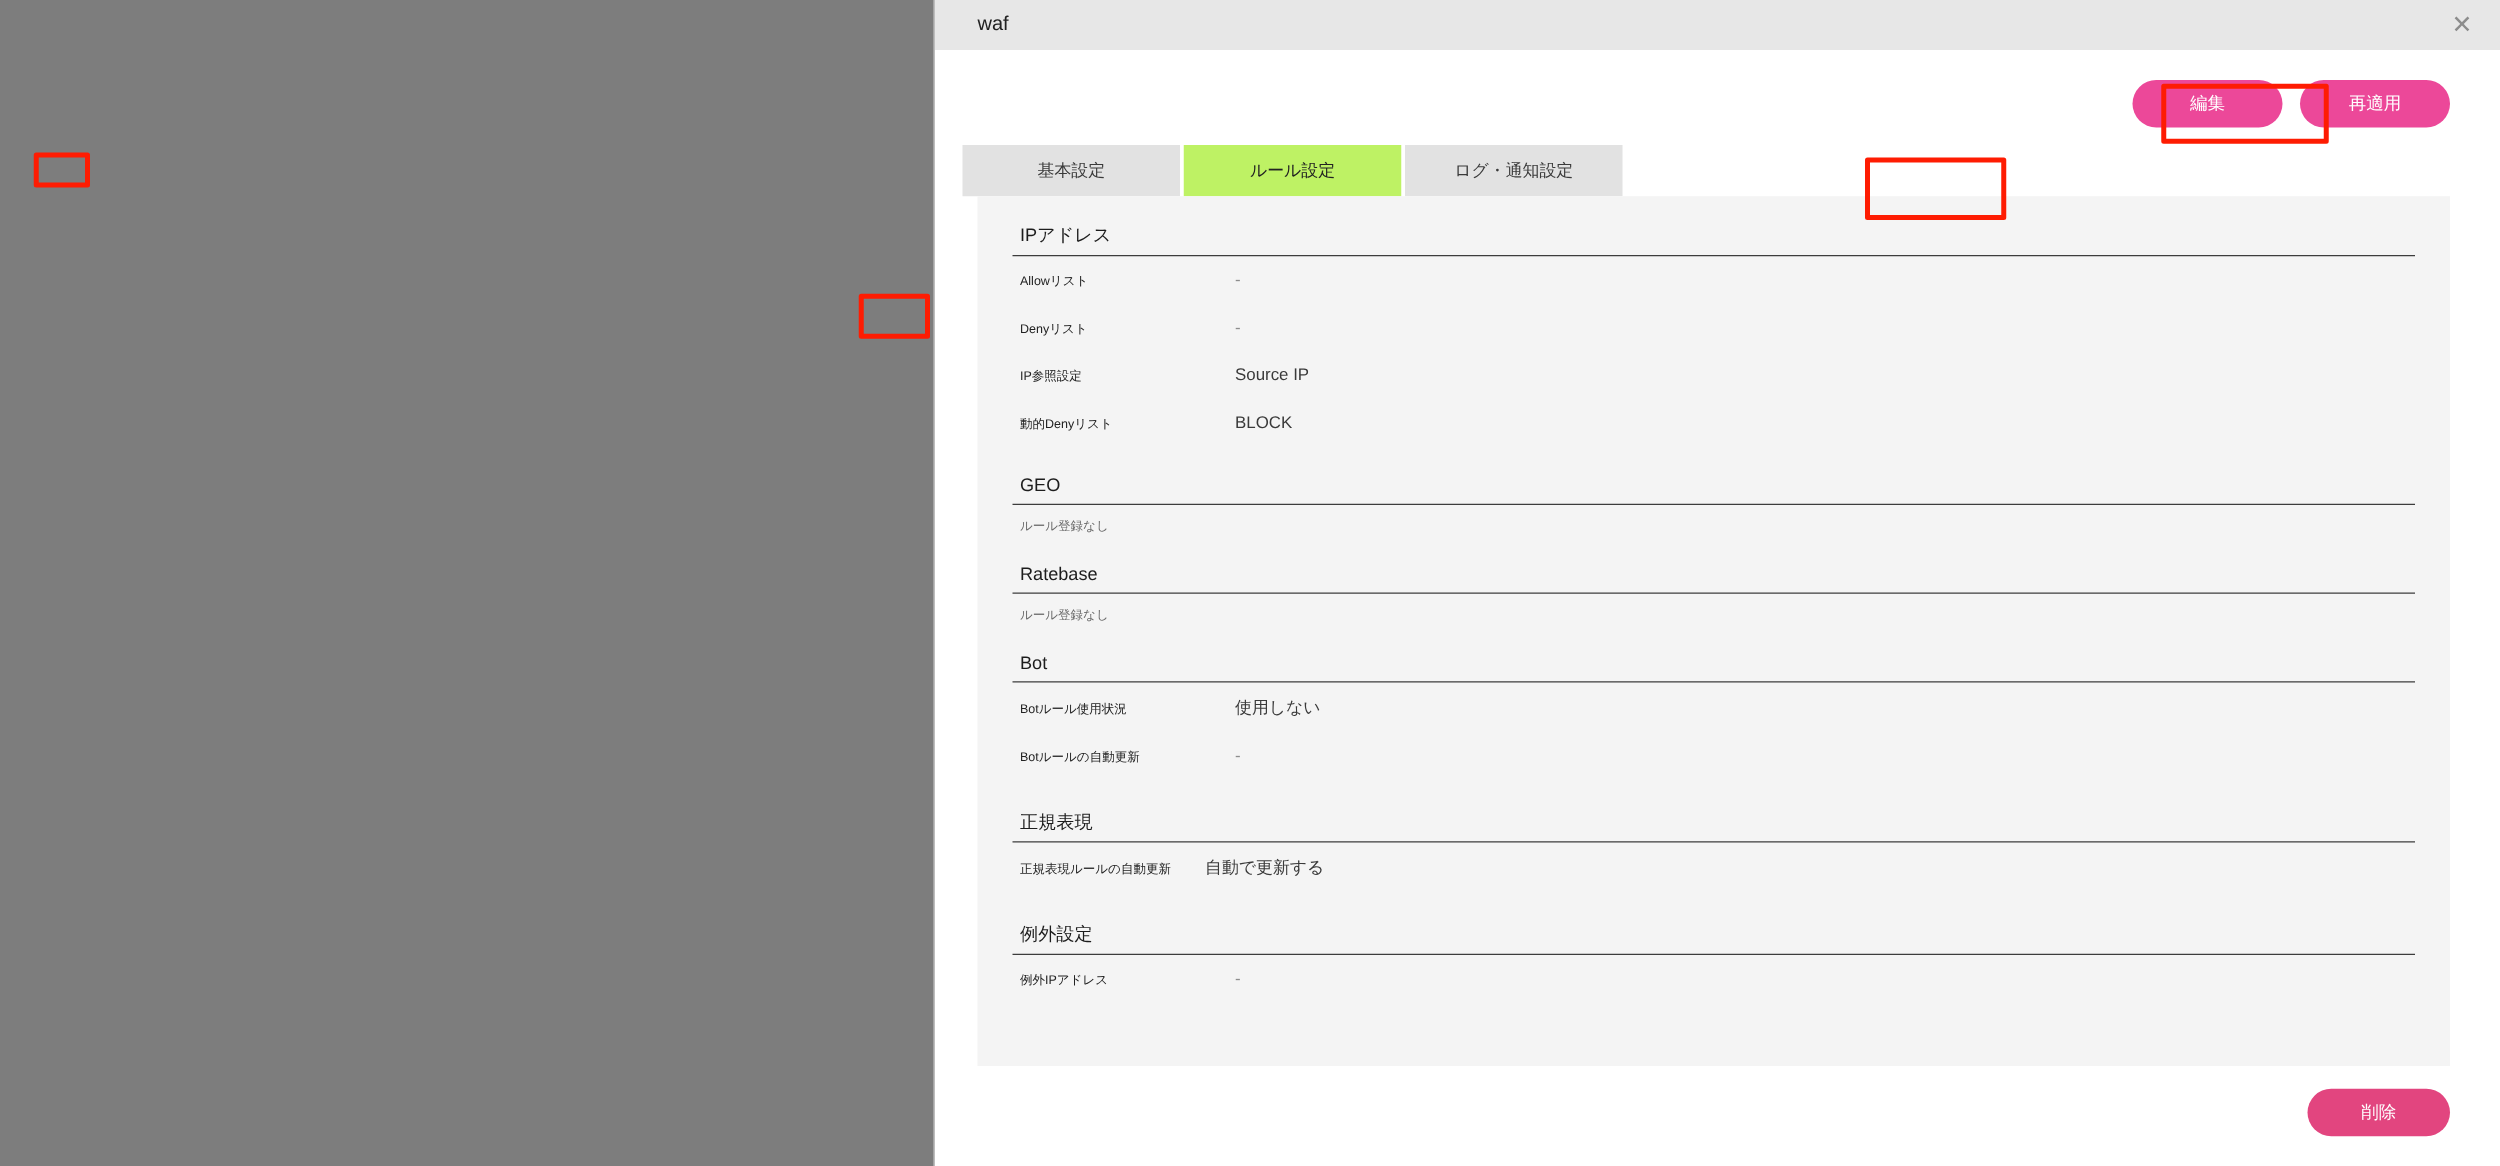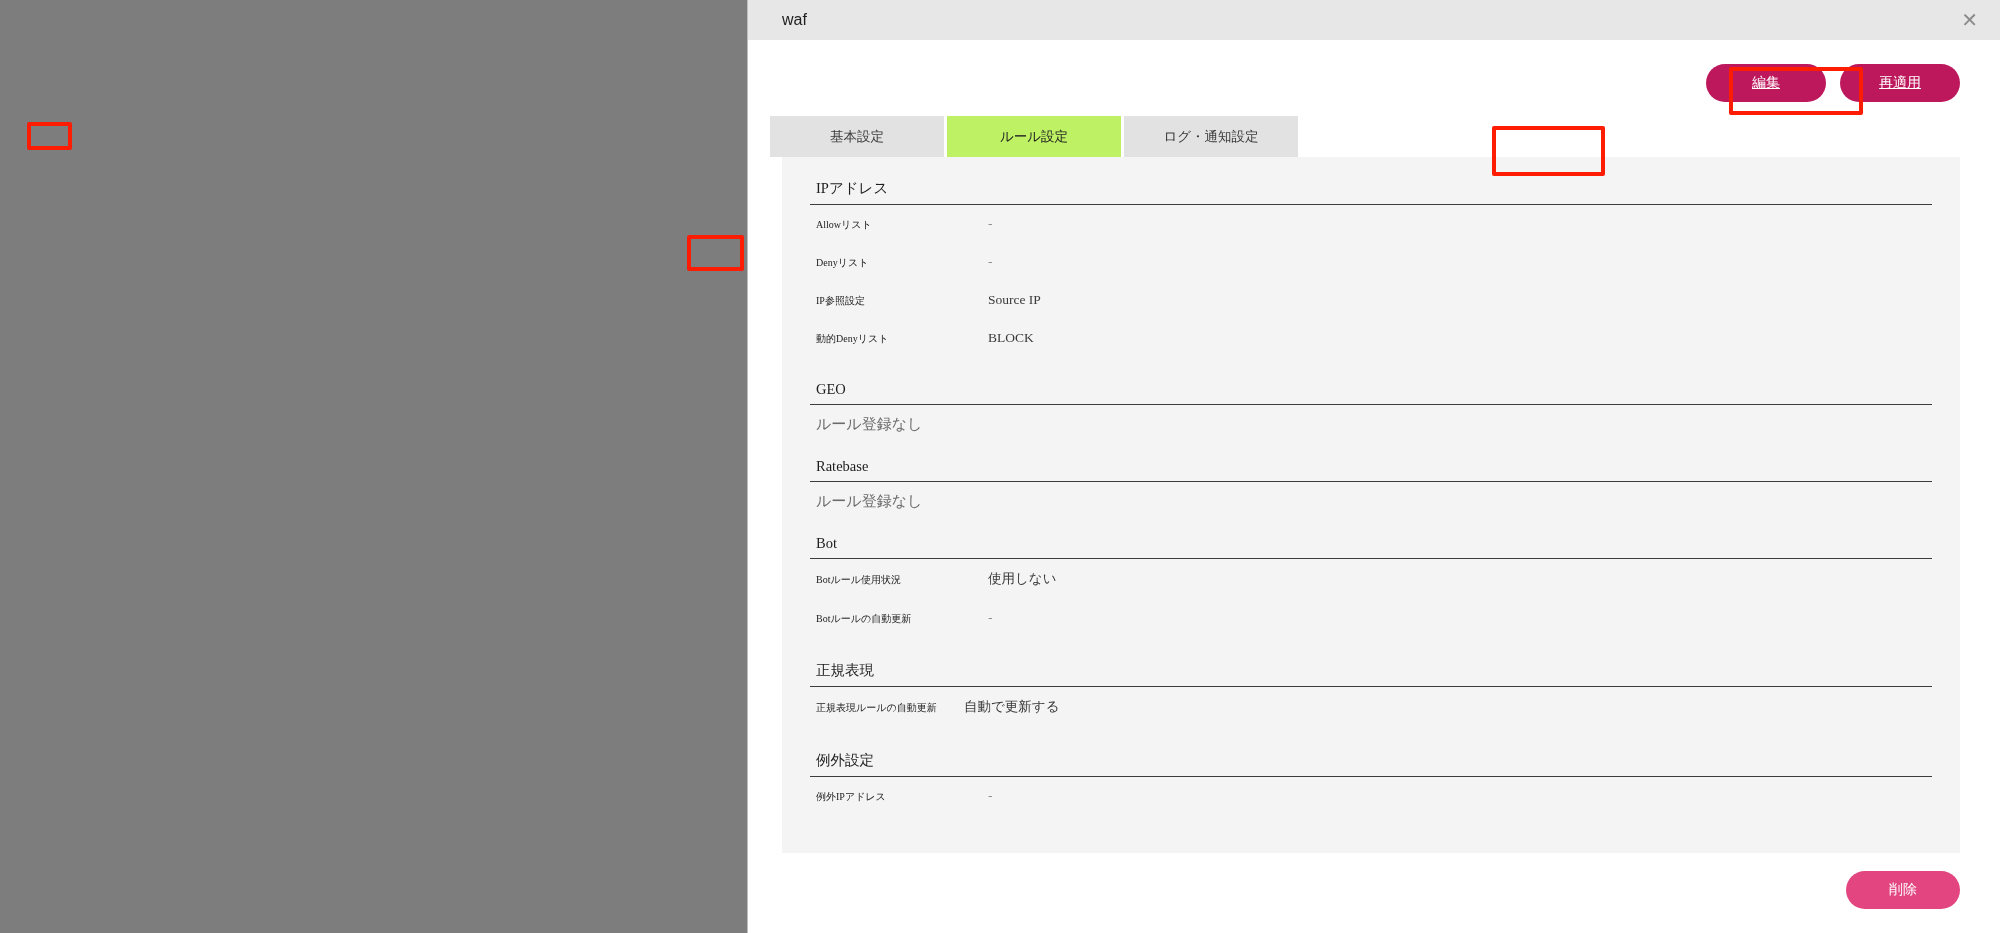--- a/index.html
+++ b/index.html
@@ -162,21 +162,21 @@
     display: flex; justify-content: flex-end; align-items: center; gap: 14px;
     padding: 24px 40px 14px 0;
     background: #ffffff;
   }
   .btn {
     border: none; border-radius: 20px;
     font-size: 14px; color: #ffffff;
     padding: 10px 0; width: 120px; text-align: center;
     cursor: pointer; font-family: "Liberation Sans", sans-serif;
   }
-  .btn-primary { background: #be185d; text-decoration: underline; }
+  .btn-primary { background: #ec4899; }
   .btn-danger  { background: #e2457f; width: 114px; }
 
   .tabs {
     flex: none;
     display: flex; align-items: flex-end;
     padding-left: 22px;
     background: #ffffff;
   }
   .tab {
     width: 174px; text-align: center;
@@ -190,29 +190,29 @@
   .tab.active { background: #bef264; color: #222; }
 
   .tab-panel {
     flex: 1 1 auto;
     margin: 0 40px 0 34px;
     background: #f4f4f4;
     padding: 22px 28px 10px 28px;
     overflow: hidden;
   }
 
-  .section { margin-bottom: 6px; font-family: Liberation Serif, serif; }
+  .section { margin-bottom: 6px; }
   .section-title {
     font-size: 14.5px; color: #1d1d1d;
     padding: 0 0 6px 6px;
     border-bottom: 1.6px solid #3c3c3c;
     margin-bottom: 0;
   }
   .section-empty {
-    font-size: 15px; color: #6a6a6a;
+    font-size: 10px; color: #6a6a6a;
     padding: 10px 0 0 6px;
   }
   .kv-row {
     display: flex; align-items: baseline;
     padding: 11px 0 11px 6px;
   }
   .kv-key { width: 172px; font-size: 10px; color: #222; flex: none; }
   .kv-val { font-size: 13.5px; color: #3a3a3a; }
   .kv-val.dash { color: #8d8d8d; }
   .sec-gap { height: 18px; }

